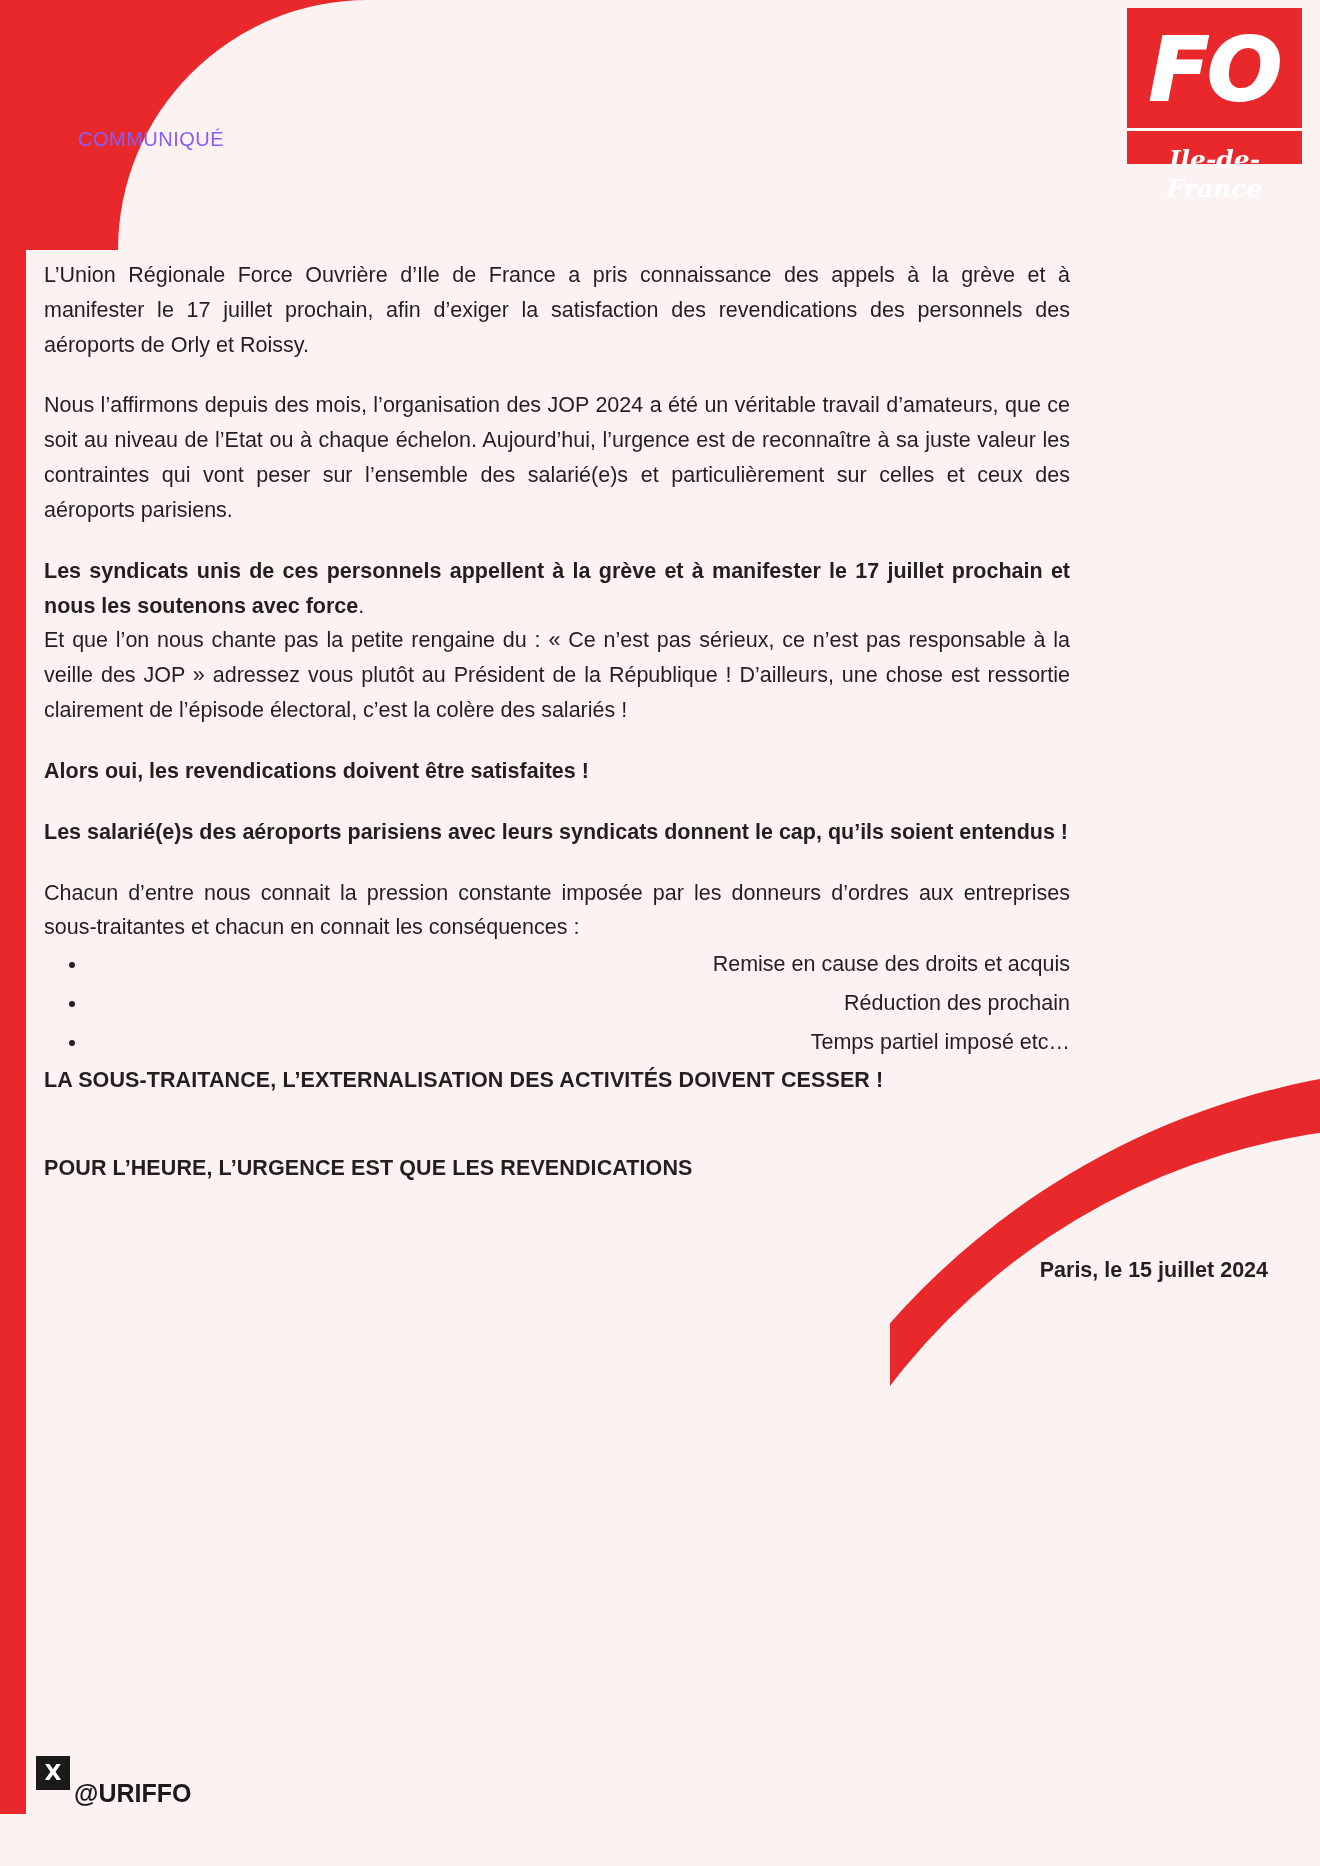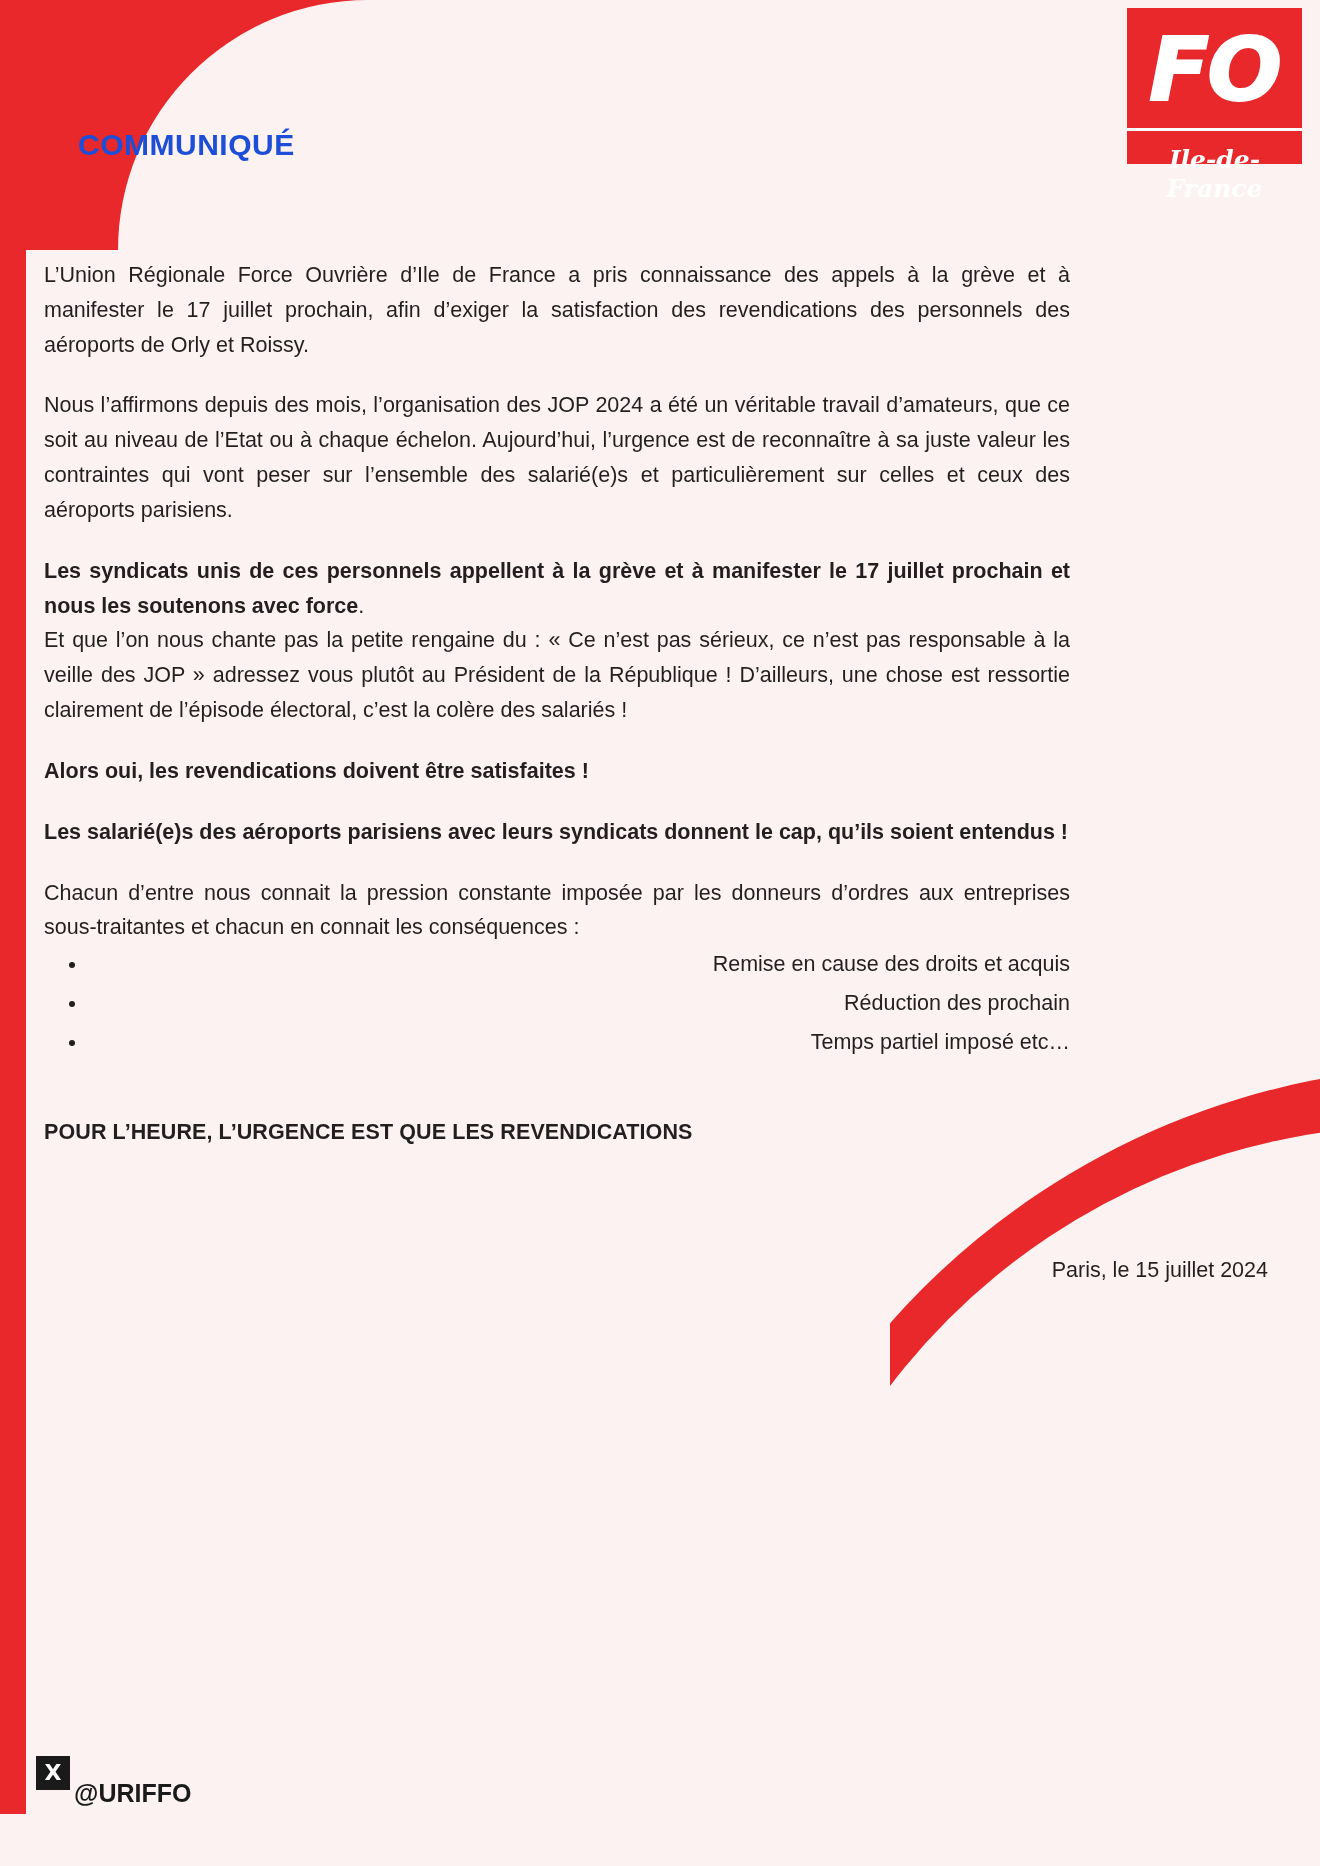--- a/index.html
+++ b/index.html
@@ -116,25 +116,25 @@
     border-top: 3px solid #ffffff;
     display: inline-block;
     padding-top: 14px;
   }
 
   
   .doc-title {
     position: absolute;
     top: 128px;
     left: 78px;
-    font-size: 30px;
-    font-weight: bold;
+    font-size: 20px;
+    font-weight: normal;
     letter-spacing: 0.5px;
     z-index: 4;
-    color: #1d4ed8;
+    color: #8b5cf6;
   }
 
   
   .content {
     position: absolute;
     top: 258px;
     left: 44px;
     width: 1026px;
     z-index: 2;
     font-size: 21.5px;
@@ -169,20 +169,21 @@
   }
   .block-gap-1 { margin-top: 44px; }
   .block-gap-2 { margin-top: 56px; }
 
   .date-line {
     position: absolute;
     top: 1258px;
     right: 52px;
     font-size: 21.5px;
     z-index: 2;
+    font-weight: bold;
   }
 
   
   .social {
     position: absolute;
     left: 36px;
     bottom: 58px;
     display: flex;
     align-items: center;
     z-index: 4;
@@ -240,20 +241,21 @@
   <p class="b">Les salarié(e)s des aéroports parisiens avec leurs syndicats donnent le cap, qu’ils soient entendus !</p>
 
   <p class="tight">Chacun d’entre nous connait la pression constante imposée par les donneurs d’ordres aux entreprises sous-traitantes et chacun en connait les conséquences :</p>
 
   <ul>
     <li>Remise en cause des droits et acquis</li>
     <li>Réduction des prochain</li>
     <li>Temps partiel imposé etc…</li>
   </ul>
 
+  <p class="center-bold block-gap-1">LA SOUS-TRAITANCE, L’EXTERNALISATION DES ACTIVITÉS DOIVENT CESSER !</p>
 
   <div class="block-gap-2">
     <p class="center-bold">POUR L’HEURE, L’URGENCE EST QUE LES REVENDICATIONS</p>
   </div>
 </div>
 
 <div class="date-line">Paris, le 15 juillet 2024</div>
 
 <div class="social">
   <div class="x-box">X</div>

